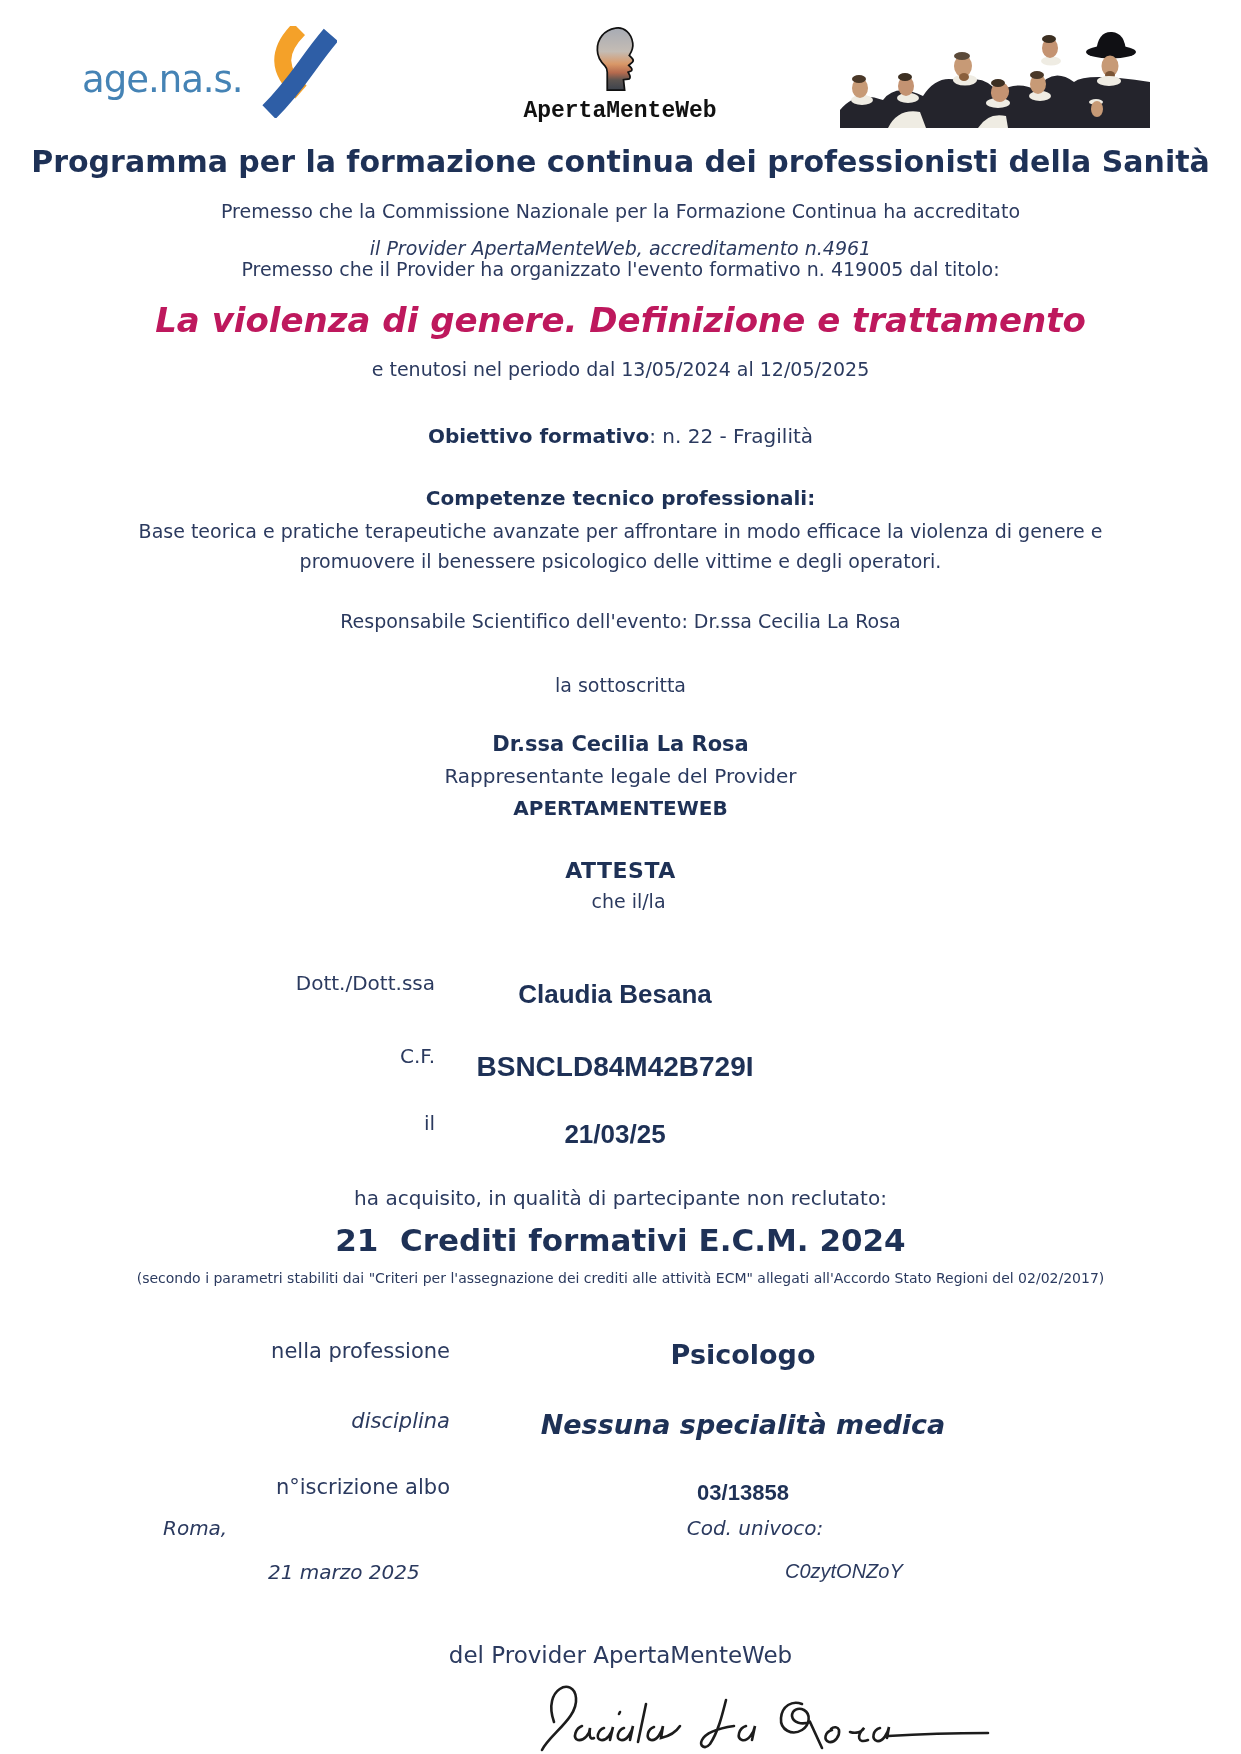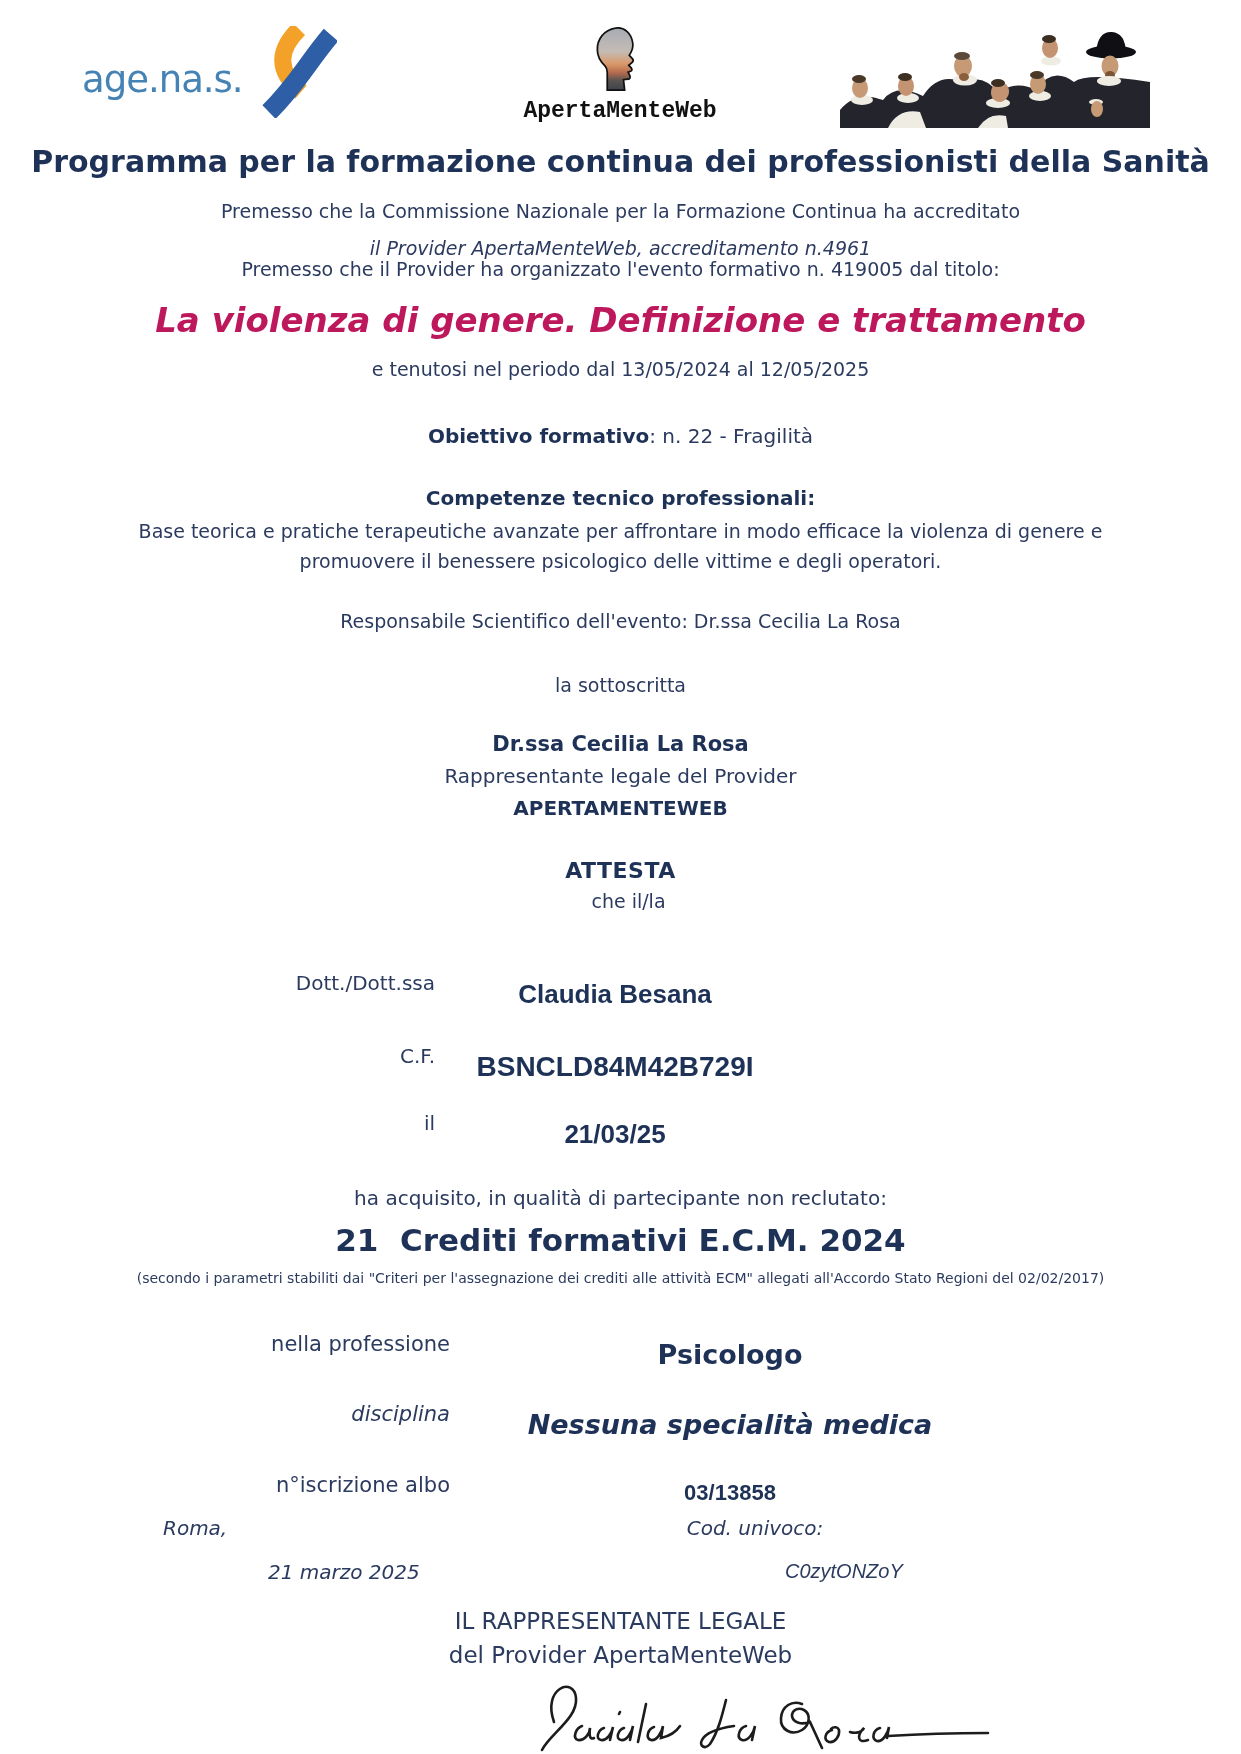--- a/index.html
+++ b/index.html
@@ -52,21 +52,21 @@
              font-family:"Liberation Sans", sans-serif; font-weight:700; color:#1e3156; }
   .row-name { top:966px; } .row-name .p-value { font-size:26px; }
   .row-cf   { top:1038px; } .row-cf .p-value { font-size:28px; }
   .row-date { top:1106px; } .row-date .p-value { font-size:26px; }
 
   .acquisito { top:1186px; font-size:20px; }
   .headline { top:1222px; font-size:31px; font-weight:700; color:#1e3156; white-space:pre-wrap; }
   .note { top:1270px; font-size:14px; }
 
   
-  .d-row { position:absolute; left:0; width:100%; display:flex; align-items:flex-start; }
+  .d-row { position:absolute; left:0; width:100%; display:flex; align-items:flex-end;gap:13px; }
   .d-label { width:450px; text-align:right; font-size:21px; }
   .d-value { width:560px; text-align:center; position:relative; top:7px; font-weight:700; color:#1e3156; }
   .row-prof { top:1332px; } .row-prof .d-value { font-size:27px; }
   .row-disc { top:1402px;font-style:italic; } .row-disc .d-value { font-size:27px; }
   .row-albo { top:1473px; } .row-albo .d-value { font-size:22px; font-family:"Liberation Sans", sans-serif; }
 
   
   .place { position:absolute; left:163px; top:1516px; font-size:20px; font-style:italic; }
   .univoco-label { position:absolute; left:500px; width:510px; text-align:center; top:1516px; font-size:20px; font-style:italic; }
   .issue-date { position:absolute; left:268px; top:1560px; font-size:20px; font-style:italic; }
@@ -196,21 +196,20 @@
   <div class="d-row row-albo">
     <div class="d-label">n°iscrizione albo</div>
     <div class="d-value">03/13858</div>
   </div>
 
   <div class="place">Roma,</div>
   <div class="univoco-label">Cod. univoco:</div>
   <div class="issue-date">21 marzo 2025</div>
   <div class="univoco-value">C0zytONZoY</div>
 
-  <div class="abs legal-1">IL RAPPRESENTANTE LEGALE</div>
   <div class="abs legal-2">del Provider ApertaMenteWeb</div>
 
   <svg class="signature" width="480" height="86" viewBox="0 0 480 86">
     <g stroke="#1c1c1c" stroke-width="2.6" fill="none" stroke-linecap="round">
       <path d="M34,52 C22,18 54,6 56,28 C58,48 30,64 22,80"></path>
       <path d="M62,56 C56,58 52,68 58,70 C64,71 70,64 70,58 C69,66 70,70 74,68"></path>
       <path d="M84,58 C78,60 75,69 81,70 C87,71 92,63 93,57 L90,70"></path>
       <path d="M100,42 L99,44"></path>
       <path d="M104,58 C98,60 95,69 101,70 C107,71 112,62 113,56 L110,70"></path>
       <path d="M126,34 L118,72"></path>

